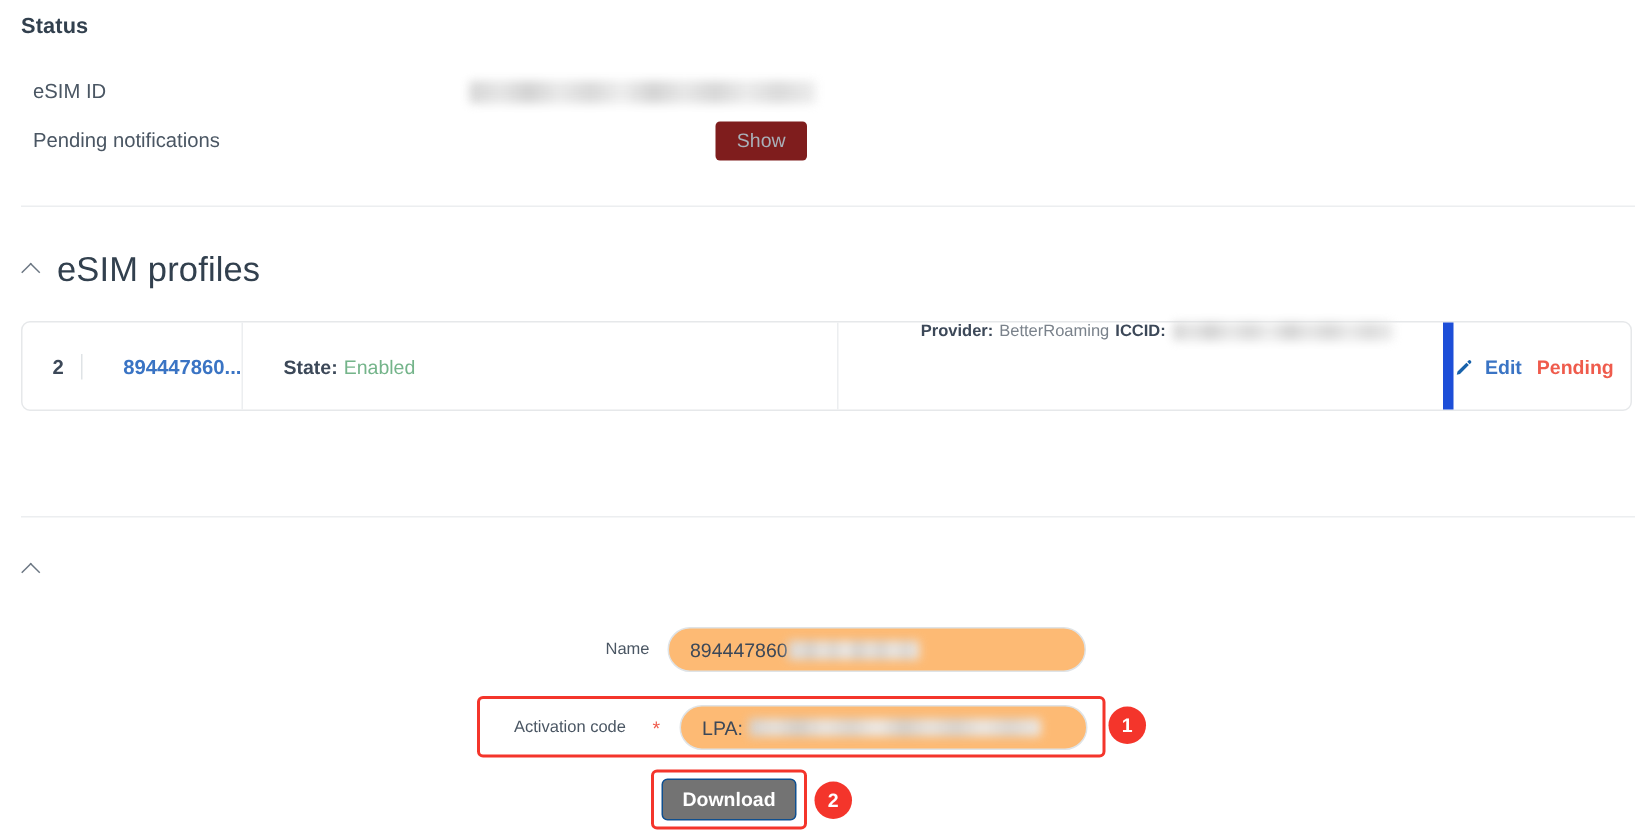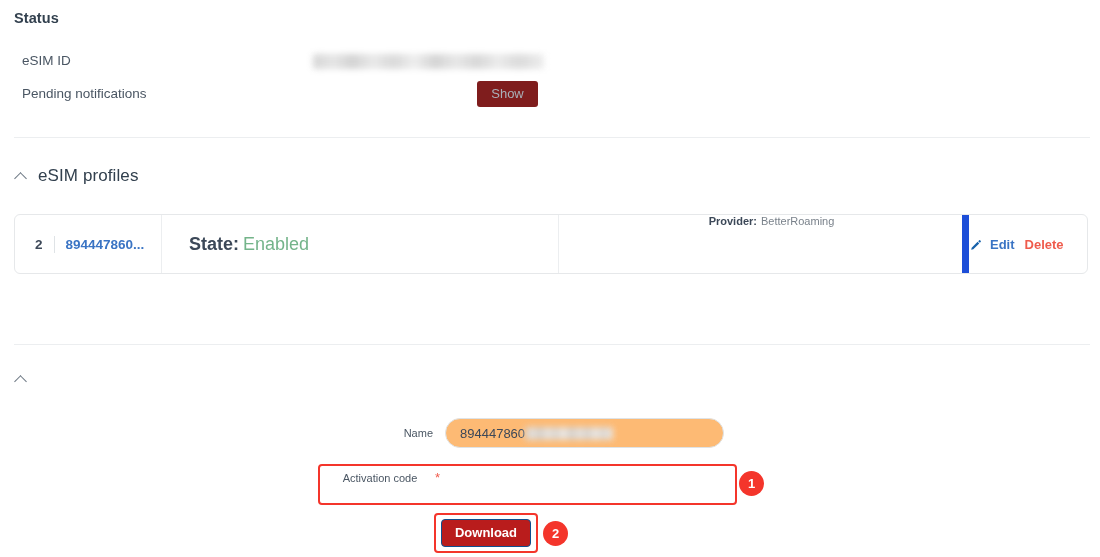--- a/index.html
+++ b/index.html
@@ -111,21 +111,21 @@
     position: absolute;
     left: 2px;
     top: 5px;
     width: 8px;
     height: 8px;
     border-left: 1.3px solid #6b7682;
     border-top: 1.3px solid #6b7682;
     transform: rotate(45deg);
   }
   .section-title {
-    font-size: 17px;
+    font-size: 23px;
     color: #32404e;
     letter-spacing: .1px;
   }
 
   
   .profile-card {
     position: absolute;
     left: 14px;
     top: 214px;
     width: 1074px;
@@ -156,29 +156,29 @@
   }
   .idx-sep {
     width: 1px;
     height: 17px;
     background: #dfe3e6;
   }
   .idx-link {
     font-size: 13.5px;
     font-weight: bold;
     color: #3a74c4;
-    padding-left: 11px;
+    padding-left: 28px;
     cursor: pointer;
     text-decoration: none;
   }
   .cell-state {
     width: 397px;
     border-right: 1px solid #eceef0;
     padding-left: 27px;
-    font-size: 18px;
+    font-size: 13px;
   }
   .k { font-weight: bold; color: #3c4858; }
   .v-enabled { color: #74b48a; padding-left: 4px; }
   .cell-provider {
     width: 410px;
     border-right: 7px solid #1d4ed8;
     padding-left: 22px;
     font-size: 11px;
     align-items: flex-start;
     justify-content: center;
@@ -291,21 +291,21 @@
   }
   #badge-1 { left: 739px; top: 471px; }
   #badge-2 { left: 543px; top: 521px; }
 
   .download-button {
     position: absolute;
     left: 441px;
     top: 519px;
     width: 90px;
     height: 28px;
-    background: #b91c1c;
+    background: #737373;
     border: 1px solid #0f4f8f;
     border-radius: 4px;
     color: #ffffff;
     font-family: "Liberation Sans", sans-serif;
     font-size: 13px;
     font-weight: bold;
     cursor: pointer;
     padding: 0;
     line-height: 26px;
     text-align: center;
@@ -338,51 +338,59 @@
 
   <div class="cell cell-state">
     <span class="k">State:</span>
     <span class="v-enabled">Enabled</span>
   </div>
 
   <div class="cell cell-provider">
     <span class="prov-line">
       <span class="k">Provider:</span>
       <span class="v-muted">BetterRoaming</span>
+    </span>
+    <span class="prov-line">
+      <span class="k">ICCID:</span>
+      <span class="blur" id="iccid-value"></span>
     </span>
   </div>
 
   <div class="cell cell-actions">
     <span class="pencil-icon">
       <svg viewBox="0 0 16 16" width="13" height="13" aria-hidden="true">
         <path d="M12.3 1.7a1.2 1.2 0 0 1 1.7 0l.3.3a1.2 1.2 0 0 1 0 1.7l-1 1-2-2 1-1zM10.6 3.4l2 2-7.3 7.3-2.6.6.6-2.6 7.3-7.3z" fill="#1862ab"></path>
       </svg>
     </span>
     <span class="action-edit">Edit</span>
-    <span class="action-delete">Delete</span>
+    <span class="action-delete">Pending</span>
   </div>
 </div>
 
 <div class="divider" id="divider-2"></div>
 
 <div class="section-header" id="section-add">
   <span class="caret"></span>
 </div>
 
 <div class="field-row" id="row-name">
   <span class="field-label">Name</span>
   <div class="text-input" id="input-name">
     <span>894447860</span>
     <span class="blur" id="name-blur"></span>
   </div>
 </div>
 
 <div class="field-row" id="row-activation">
   <span class="field-label">Activation code</span>
   <span class="req-star">*</span>
+  <div class="text-input" id="input-activation">
+    <span>LPA:</span>
+    <span class="blur" id="activation-blur"></span>
+  </div>
 </div>
 
 <div class="hl-box" id="hl-activation"></div>
 <div class="badge" id="badge-1">1</div>
 
 <button class="download-button">Download</button>
 <div class="hl-box" id="hl-download"></div>
 <div class="badge" id="badge-2">2</div>
 
 </body></html>

